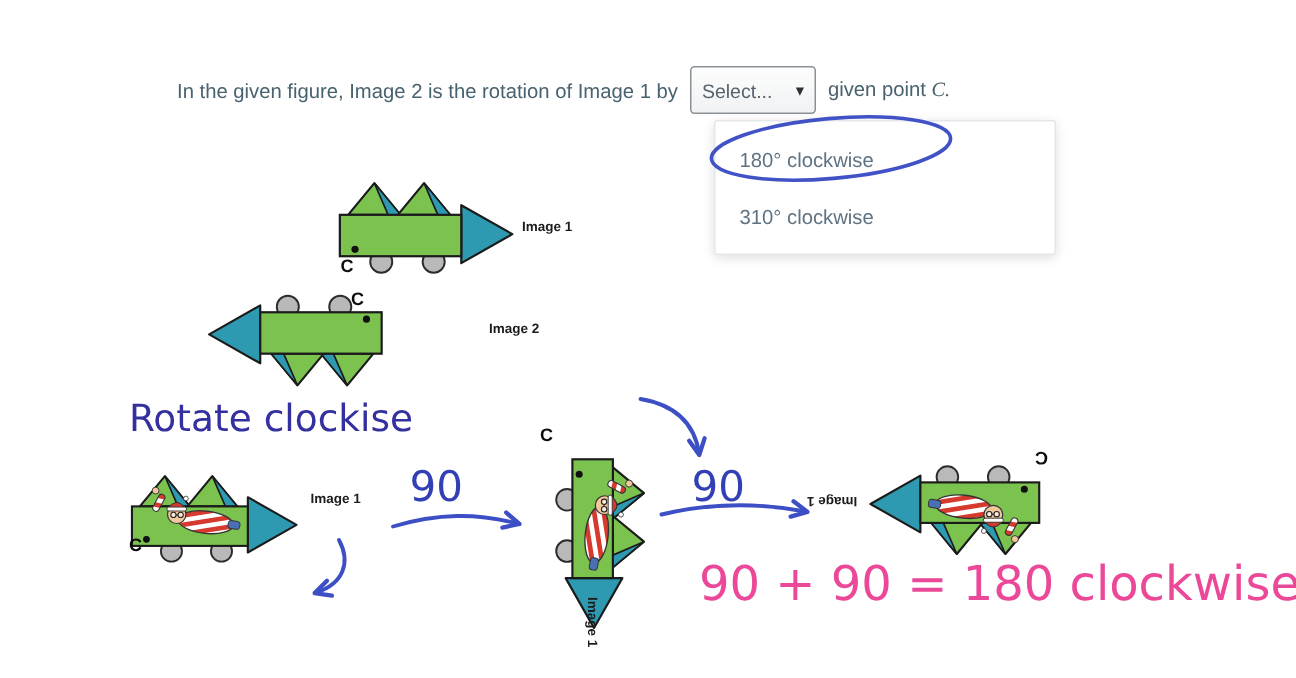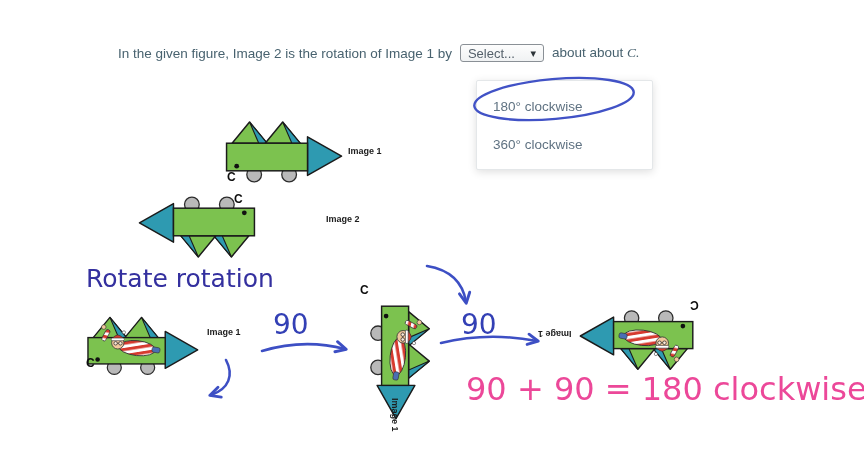--- a/index.html
+++ b/index.html
@@ -3,27 +3,27 @@
 <meta charset="utf-8">
 <style>
   * { margin:0; padding:0; box-sizing:border-box; }
   body { font-family:"Liberation Sans", sans-serif; background:#fff; }
   .canvas { position:relative; width:864px; height:452px; background:#ffffff; overflow:hidden; }
 
   
   .question-row { position:absolute; left:118px; top:44px; display:flex; align-items:center; gap:8px;
                   font-size:13.5px; color:#48626f;text-align:center; }
   .select-box { display:inline-flex; align-items:center; justify-content:space-between;
-                width:84px; height:18px; padding:0 7px; border:1px solid #8a9096; border-radius:3px;
+                width:84px; height:32px; padding:0 7px; border:1px solid #8a9096; border-radius:3px;
                 background:linear-gradient(#fdfdfd,#f0f2f3); color:#55616b; font-size:13px; cursor:pointer; }
   .chev { color:#2c3338; font-size:11px; margin-left:4px; }
   .after-text i { font-family:"Liberation Serif", serif; }
 
   
-  .dropdown-panel { position:absolute; left:476px; top:80px; width:177px; background:#fff;
+  .dropdown-panel { position:absolute; left:476px; top:80px; width:228px; background:#fff;
                     border:1px solid #e4e7e9; border-radius:2px; box-shadow:0 2px 8px rgba(0,0,0,0.13);
                     padding:6px 0; z-index:3; }
   .option { height:38px; display:flex; align-items:center; padding:0 16px; font-size:13.5px;
             color:#5f7282; cursor:pointer; }
 
   
   .fig { position:absolute; }
   .fig svg { width:100%; height:100%; display:block; overflow:visible; }
   .fig-label { position:absolute; font-size:9px; font-weight:bold; color:#1c1c1c; white-space:nowrap; z-index:2; }
   .c-label { position:absolute; font-size:12px; font-weight:bold; color:#0d0d0d; z-index:2; }
@@ -80,28 +80,28 @@
     </defs>
   </svg>
 
   <div class="question-row">
     <span>In the given figure, Image 2 is the rotation of Image 1 by</span>
     <div class="select-box">
       <span>Select...</span>
       <span class="chev">▾</span>
     </div>
     <span class="after-text">
-      <span>about about</span>
+      <span>given point</span>
       <i>C.</i>
     </span>
   </div>
 
   <div class="dropdown-panel">
     <div class="option">180° clockwise</div>
-    <div class="option">360° clockwise</div>
+    <div class="option">310° clockwise</div>
   </div>
 
   <div class="fig" style="left:210px; top:110px; width:138px; height:83px;">
     <svg viewBox="0 0 150 90">
         <use href="#wagon-shape"></use>
       </svg>
   </div>
   <div class="fig-label" style="left:348px; top:146px;">Image 1</div>
   <div class="c-label" style="left:227px; top:170px;">C</div>
 
@@ -133,21 +133,21 @@
 
   <div class="fig rot180" style="left:574px; top:300px; width:135px; height:81px;">
     <svg viewBox="0 0 150 90">
       <use href="#wagon-shape"></use>
         <use href="#waldo-man"></use>
     </svg>
   </div>
   <div class="c-label rot180" style="left:690px; top:298px;">C</div>
   <div class="fig-label rot180" style="left:538px; top:329px;">Image 1</div>
 
-  <div class="ink ink-rotate">Rotate rotation</div>
+  <div class="ink ink-rotate">Rotate clockise</div>
   <div class="ink ink-90a">90</div>
   <div class="ink ink-90b">90</div>
   <div class="ink ink-sum">90 + 90 = 180 clockwise</div>
 
   <svg class="overlay" viewBox="0 0 864 452">
     <ellipse cx="554" cy="99" rx="80" ry="20" transform="rotate(-5 554 99)" fill="none" stroke="#4152c6" stroke-width="2.4"></ellipse>
     <path d="M 226 360 C 234 375 229 389 211 395" fill="none" stroke="#3d4fc4" stroke-width="2.6" stroke-linecap="round" marker-end="url(#ah)"></path>
     <path d="M 262 351 C 292 342 318 342 345 349" fill="none" stroke="#3d4fc4" stroke-width="2.6" stroke-linecap="round" marker-end="url(#ah)"></path>
     <path d="M 427 266 C 451 270 463 283 466 302" fill="none" stroke="#3d4fc4" stroke-width="2.6" stroke-linecap="round" marker-end="url(#ah)"></path>
     <path d="M 441 343 C 474 335 505 335 537 341" fill="none" stroke="#3d4fc4" stroke-width="2.6" stroke-linecap="round" marker-end="url(#ah)"></path>

